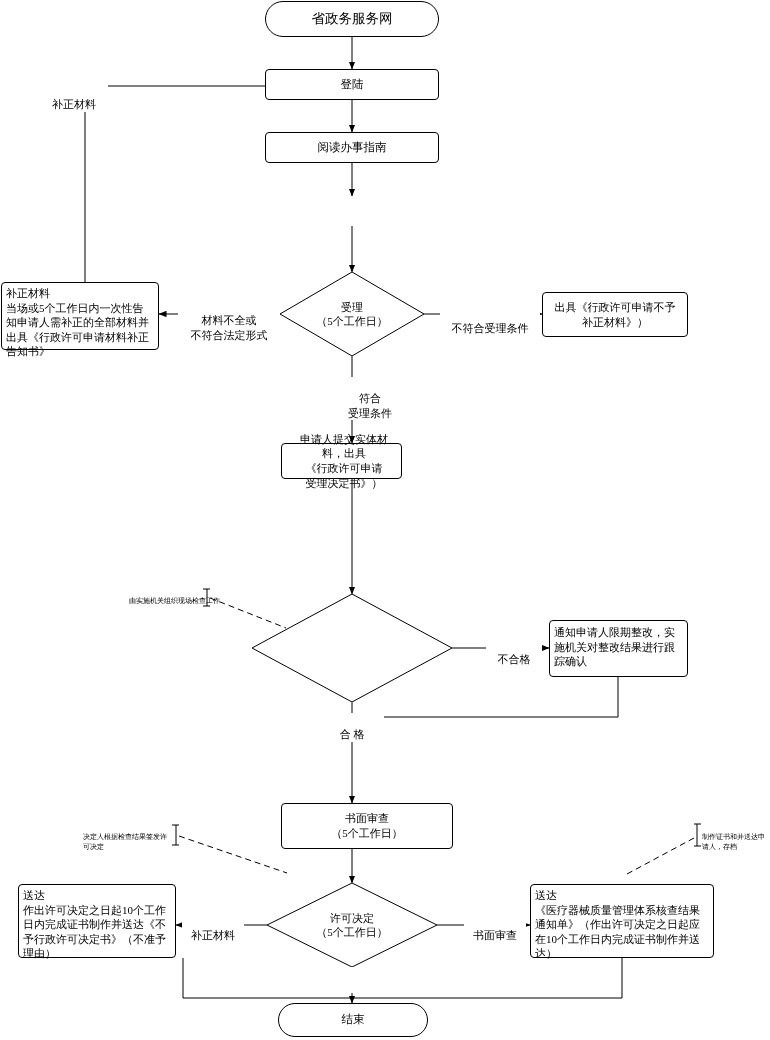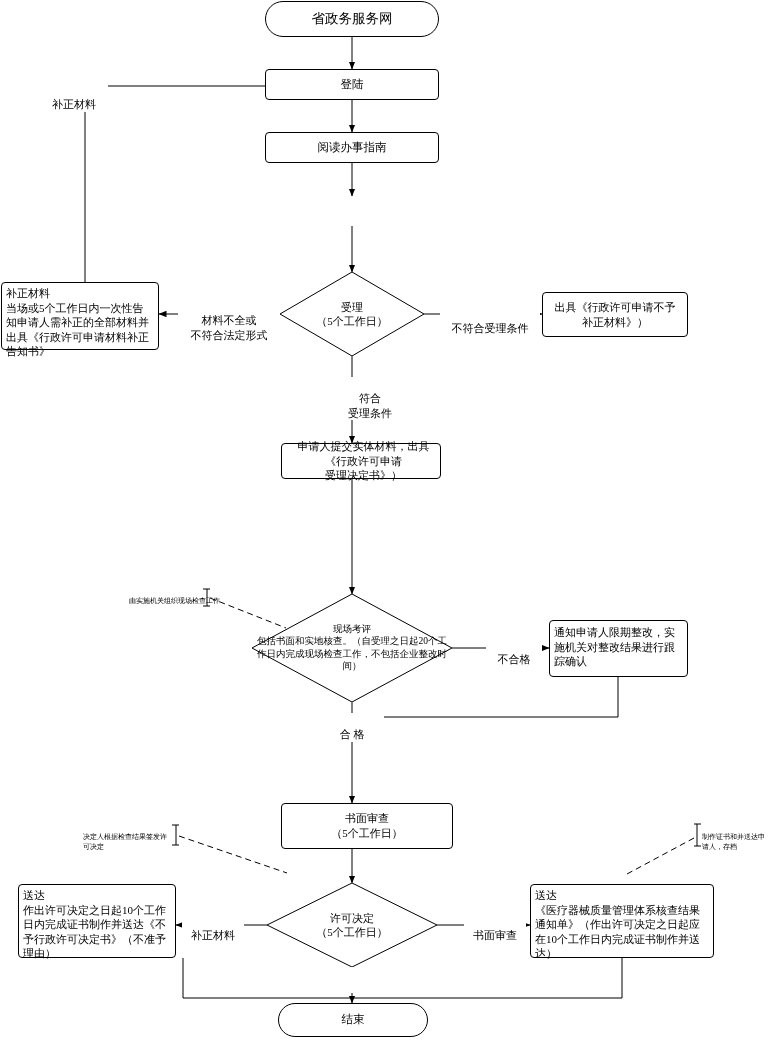--- a/index.html
+++ b/index.html
@@ -175,32 +175,30 @@
   <div class="node process textleft fs11" style="left:1px; top:282px; width:158px; height:68px; align-items:flex-start; padding:3px 4px;">
     <span style="display:block; width:100%;">补正材料
 当场或5个工作日内一次性告知申请人需补正的全部材料并出具《行政许可申请材料补正告知书》</span>
   </div>
 
   <div class="node process fs11" style="left:542px; top:292px; width:146px; height:45px;">
     <span>出具《行政许可申请不予
 补正材料》）</span>
   </div>
 
-  <div class="node process fs11" style="left:281px; top:443px; width:160px; height:36px;padding-left:8px;">
+  <div class="node process fs11" style="left:281px; top:443px; width:121px; height:36px;padding-left:8px;">
     <span>申请人提交实体材料，出具
 《行政许可申请
 受理决定书》）</span>
   </div>
 
   <div class="diamond" style="left:252px; top:594px; width:200px; height:108px;">
     <svg viewBox="0 0 200 108" preserveAspectRatio="none">
       <polygon points="100,0 200,54 100,108 0,54" fill="#fff" stroke="#000" stroke-width="1" vector-effect="non-scaling-stroke"></polygon>
     </svg>
-    <div class="dlabel fs9" style="width:196px; left:2px;">现场考评
-包括书面和实地核查。（自受理之日起20个工作日内完成现场检查工作，不包括企业整改时间）</div>
   </div>
 
   <div class="node process textleft fs11" style="left:549px; top:620px; width:139px; height:57px; align-items:flex-start; padding:4px 4px;">
     <span style="display:block; width:100%;">通知申请人限期整改，实施机关对整改结果进行跟踪确认</span>
   </div>
 
   <div class="node process fs11" style="left:281px; top:803px; width:172px; height:46px;">
     <span>书面审查
 （5个工作日）</span>
   </div>

